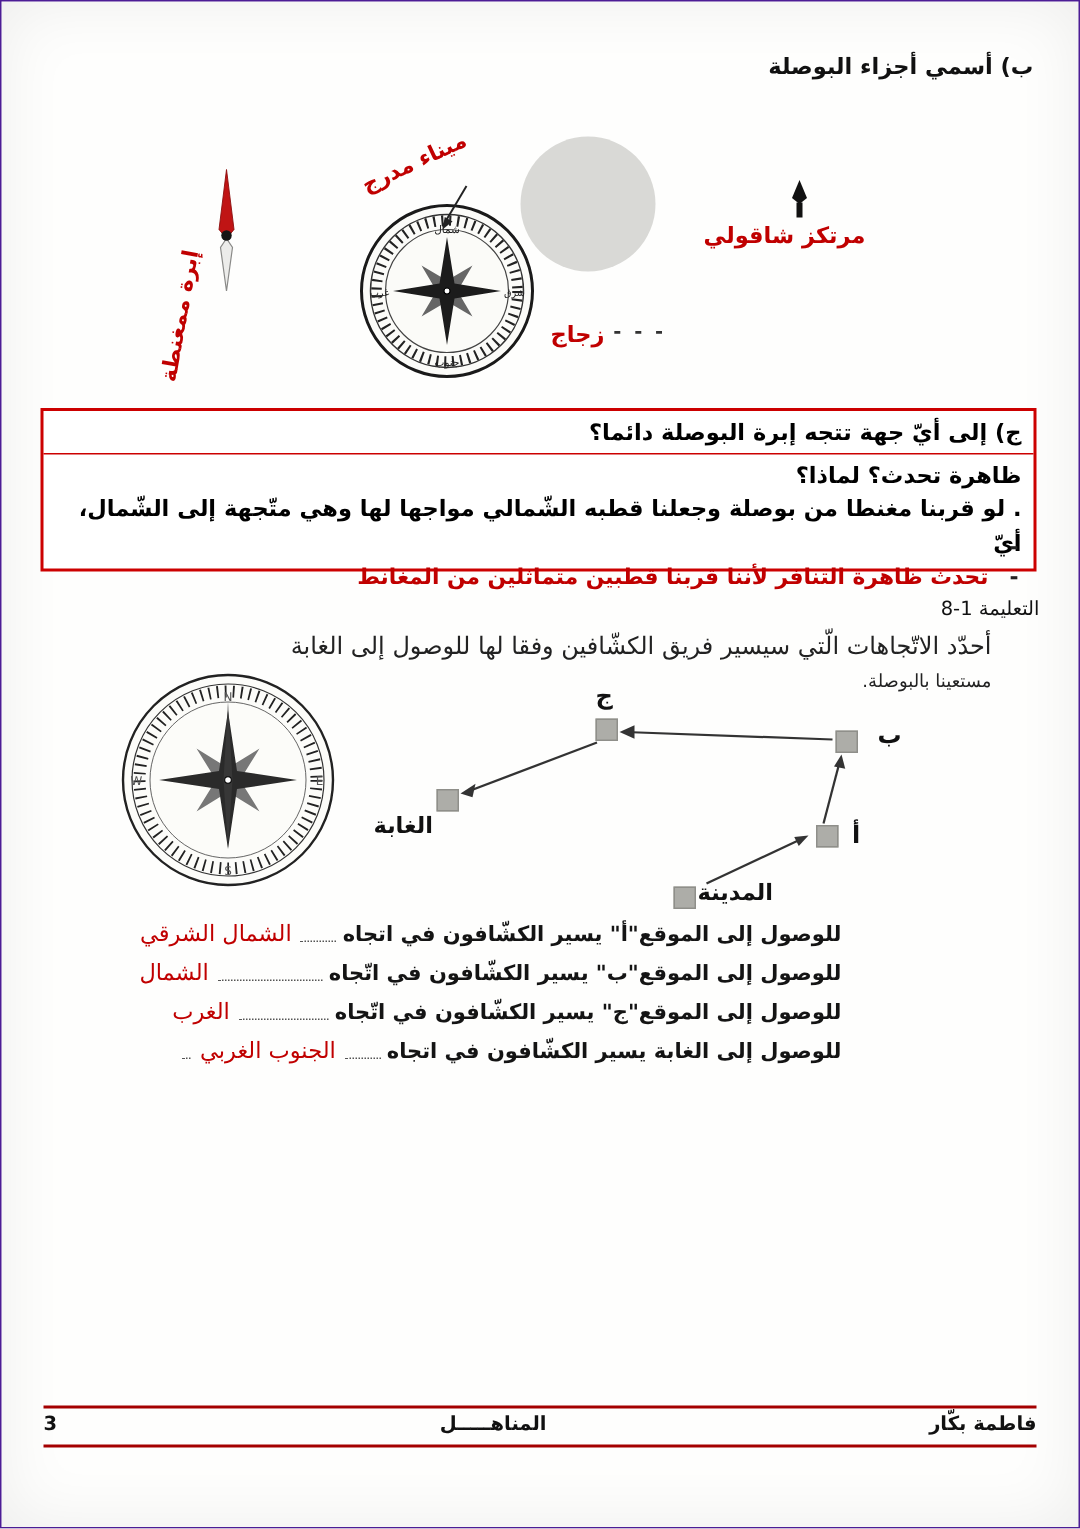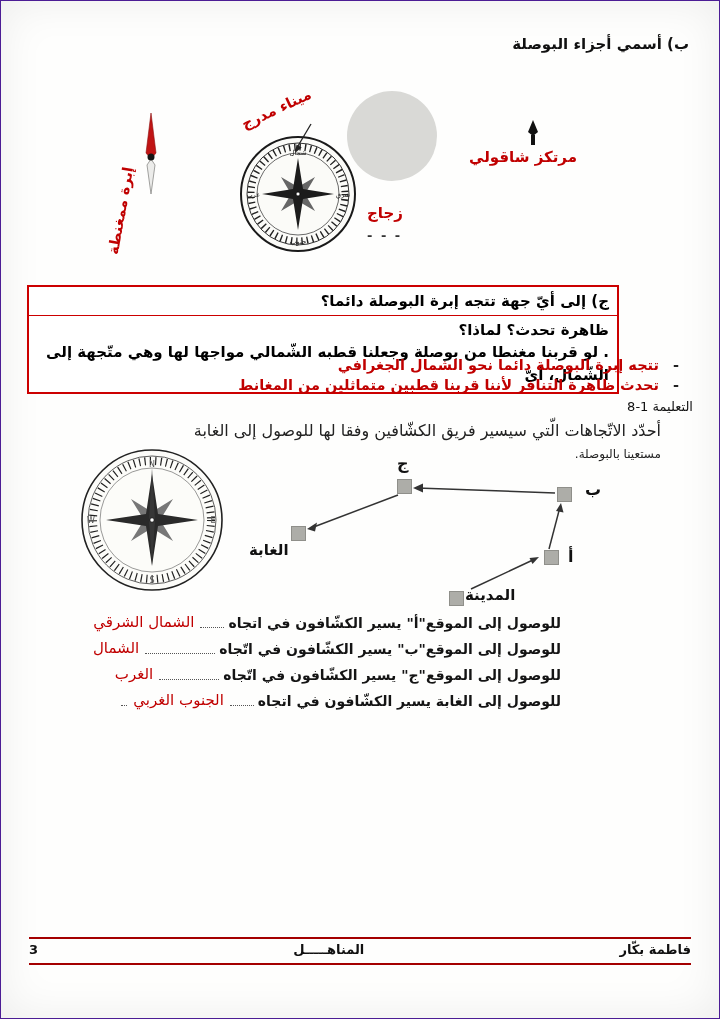--- a/index.html
+++ b/index.html
@@ -9,29 +9,29 @@
     font-family:"DejaVu Sans", sans-serif;direction:rtl;color:#111;
     box-shadow:inset 0 0 45px rgba(0,0,0,.07);
     border:1px solid #4c1d95;box-sizing:border-box;
   }
   .abs{position:absolute;}
   .page-title{top:34px;right:30px;font-size:15px;font-weight:bold;}
   .part-label{font-size:14.5px;font-weight:bold;color:#c00000;white-space:nowrap;}
   .lbl-dial{top:100px;left:238px;transform:rotate(-25deg);z-index:4;}
   .lbl-needle{top:252px;left:104px;transform:rotate(-80deg);transform-origin:0 0;z-index:4;}
   .lbl-pivot{top:147px;left:468px;font-size:15px;}
-  .lbl-glass{top:203px;left:366px;font-size:15px;display:flex;direction:ltr;gap:6px;align-items:flex-start;z-index:4;flex-direction:column;}
+  .lbl-glass{top:213px;left:366px;font-size:15px;display:flex;direction:ltr;gap:6px;align-items:flex-start;z-index:4;}
   .glass-dashes{color:#333;font-weight:bold;letter-spacing:2px;font-size:13px;}
   .glass-circle{top:90px;left:346px;width:90px;height:90px;border-radius:50%;
     background:#d9d9d6;z-index:1;}
   .compass-wrap{top:128px;left:232px;z-index:2;}
   .needle-wrap{top:110px;left:130px;z-index:2;}
   .pivot-wrap{top:116px;left:520px;z-index:2;}
   .qbox{
-    top:284px;left:26px;width:592px;box-sizing:border-box;
+    top:271px;left:26px;width:664px;box-sizing:border-box;
     border:2px solid #cc0000;padding:3px 8px 6px;
     font-size:15px;line-height:1.5;font-weight:600;color:#000;background:#fff;
   }
   .qbox .divider{border:0;border-top:1.5px solid #cc0000;margin:2px -8px 3px;}
   .answers{top:356px;right:40px;width:630px;font-size:14.5px;}
   .answer-row{display:flex;gap:14px;margin-bottom:4px;align-items:baseline;}
   .answer-row .dash{color:#222;font-weight:bold;}
   .answer-row .txt{color:#c00000;font-weight:bold;}
   .activity-number{top:398px;right:26px;font-size:13px;color:#111;}
   .prompt1{top:420px;right:58px;font-size:16px;color:#222;}
@@ -102,21 +102,20 @@
   <div class="abs qbox">
     <div>ج) إلى أيّ جهة تتجه إبرة البوصلة دائما؟</div>
     <hr class="divider">
     <div>ظاهرة تحدث؟ لماذا؟</div>
     <div>. لو قربنا مغنطا من بوصلة وجعلنا قطبه الشّمالي مواجها لها وهي متّجهة إلى الشّمال، أيّ</div>
   </div>
 
   <div class="abs answers">
     <div class="answer-row">
       <span class="dash">-</span>
-      <span class="txt">تتجه إبرة البوصلة دائما نحو الشمال الجغرافي</span>
     </div>
     <div class="answer-row">
       <span class="dash">-</span>
       <span class="txt">تحدث ظاهرة التنافر لأننا قربنا قطبين متماثلين من المغانط</span>
     </div>
   </div>
 
   <div class="abs activity-number">التعليمة 1-8</div>
   <div class="abs prompt1">أحدّد الاتّجاهات الّتي سيسير فريق الكشّافين وفقا لها للوصول إلى الغابة</div>
   <div class="abs prompt2">مستعينا بالبوصلة.</div>

